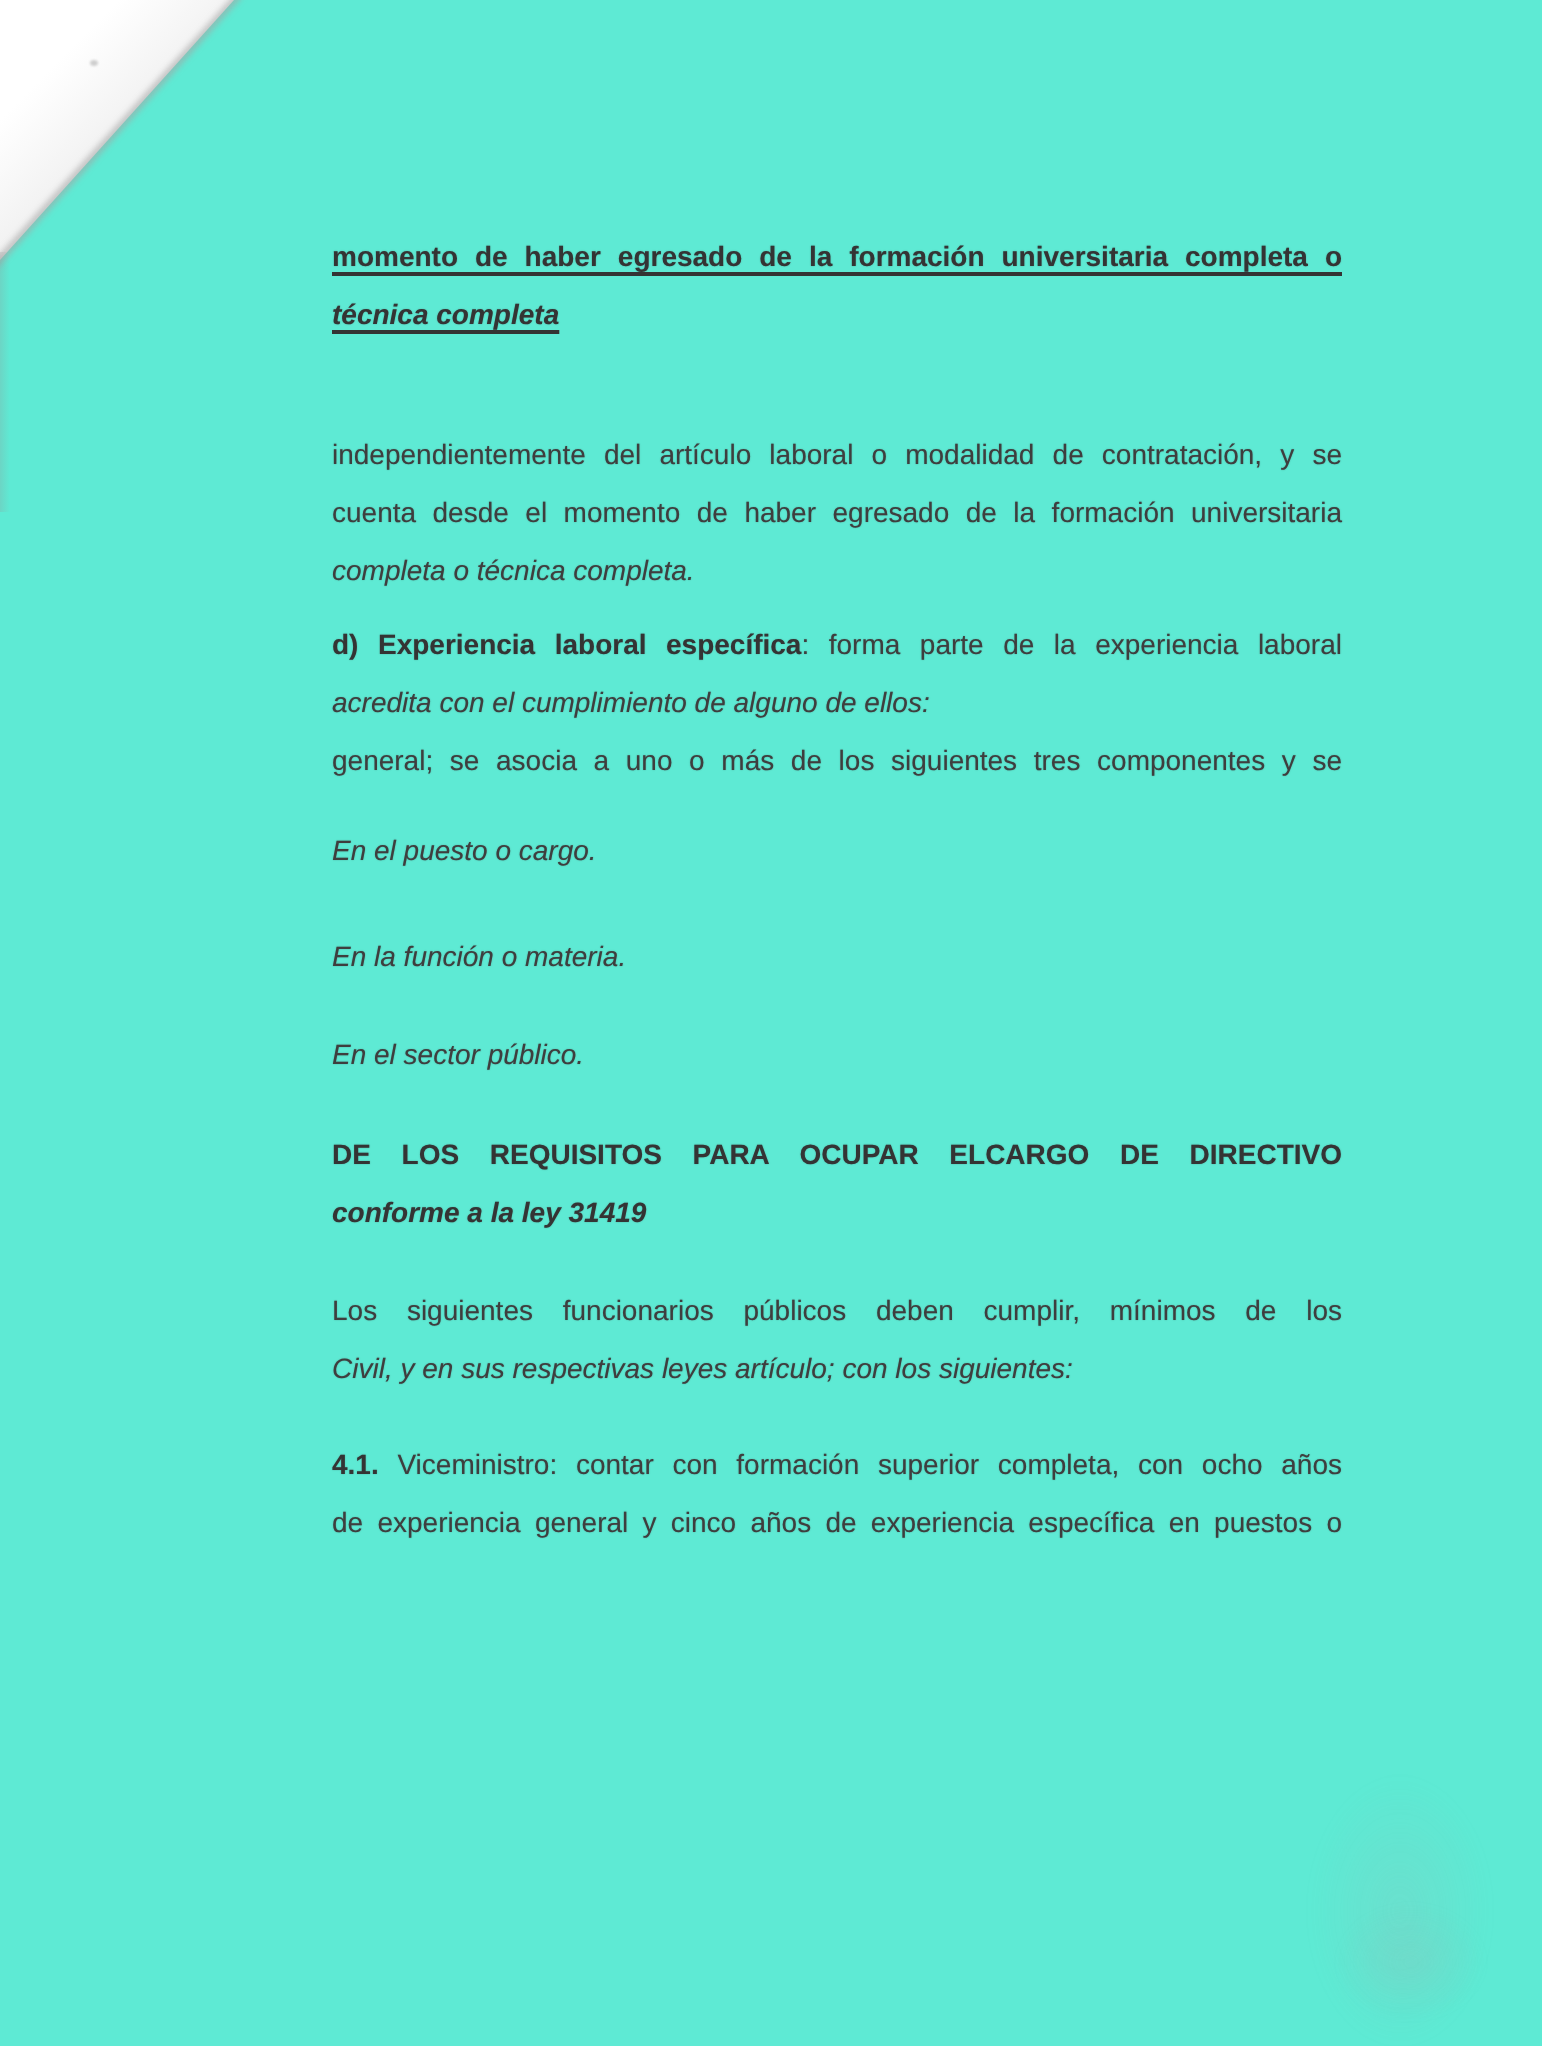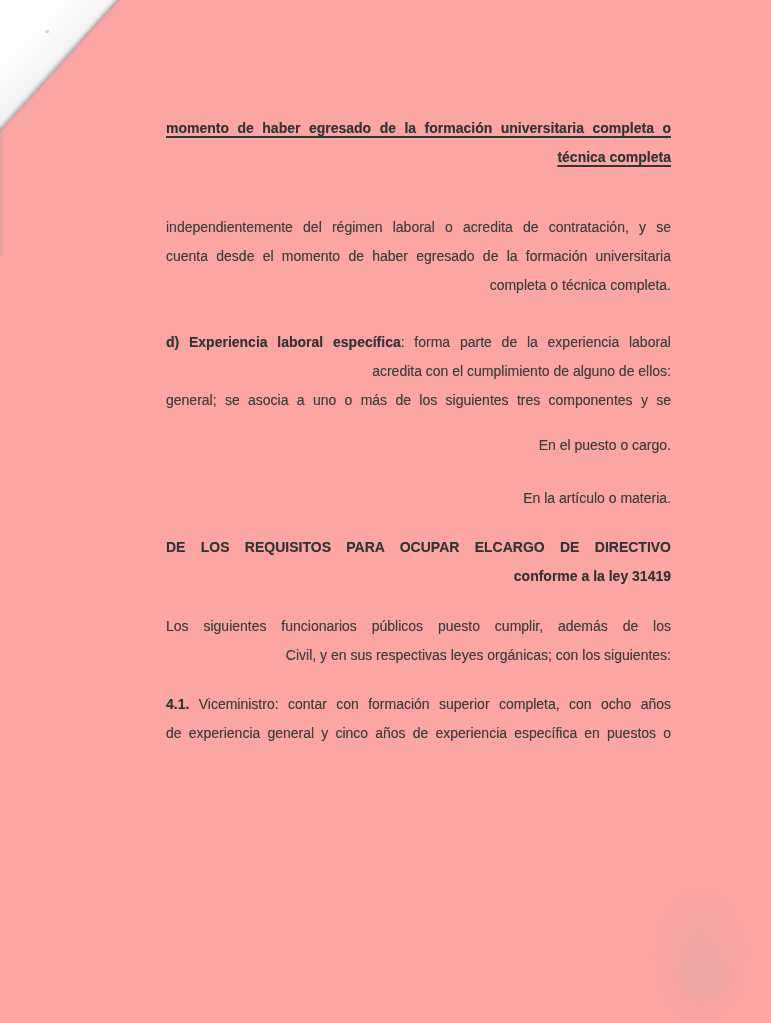--- a/index.html
+++ b/index.html
@@ -1,46 +1,46 @@
 <!DOCTYPE html>
 <html><head>
 <meta charset="utf-8">
 <style>
   html,body{margin:0;padding:0;background:#ffffff;}
   .page{
     position:relative;
     width:771px;height:1023px;
-    background:#fca5a5;
+    background:#5eead4;
     overflow:hidden;
     font-family:"Liberation Sans","DejaVu Sans",sans-serif;
   }
   .content{
     position:absolute;left:166px;top:0;width:505px;padding-top:114px;
   }
   .para{margin:0;}
   .para:nth-child(1){margin-top:0;}
   .para:nth-child(2){margin-top:41px;}
-  .para:nth-child(3){margin-top:28px;}
+  .para:nth-child(3){margin-top:8px;}
   .para:nth-child(4){margin-top:16px;}
   .para:nth-child(5){margin-top:24px;}
   .para:nth-child(6){margin-top:20px;}
   .para:nth-child(7){margin-top:21px;}
   .para:nth-child(8){margin-top:20px;}
   .para:nth-child(9){margin-top:19px;}
   .para:nth-child(10){margin-top:18px;}
   .line{
     width:505px;
     line-height:29px;
     font-size:14px;
     color:#3e3e3e;
     text-shadow:0 0 0.7px rgba(62,62,62,0.45);
     white-space:normal;
   }
   .just{text-align:justify;text-align-last:justify;}
-  .left{text-align:right;}
+  .left{text-align:left;font-style:italic;}
   .b{font-weight:bold;color:#343434;}
   .u{text-decoration:underline;text-underline-offset:3px;text-decoration-thickness:1.8px;}
 
   
   .fold{position:absolute;left:0;top:0;pointer-events:none;}
   .edge-shade{
     position:absolute;left:0;top:126px;width:5px;height:130px;
     background:linear-gradient(to right,rgba(150,150,150,0.25),rgba(150,150,150,0));
   }
   .speck{
@@ -81,42 +81,45 @@
   <div class="speck"></div>
   <div class="smudge1"></div>
   <div class="smudge2"></div>
 
   <div class="content">
       <div class="para">
         <div class="line just"><span class="b u">momento de haber egresado de la formación universitaria completa o</span></div>
         <div class="line left"><span class="b u">técnica completa</span></div>
       </div>
       <div class="para">
-        <div class="line just"><span>independientemente del régimen laboral o acredita de contratación, y se</span></div>
+        <div class="line just"><span>independientemente del artículo laboral o modalidad de contratación, y se</span></div>
         <div class="line just"><span>cuenta desde el momento de haber egresado de la formación universitaria</span></div>
         <div class="line left"><span>completa o técnica completa.</span></div>
       </div>
       <div class="para">
         <div class="line just"><span class="b">d) Experiencia laboral específica</span><span>: forma parte de la experiencia laboral</span></div>
         <div class="line left"><span>acredita con el cumplimiento de alguno de ellos:</span></div>
         <div class="line just"><span>general; se asocia a uno o más de los siguientes tres componentes y se</span></div>
       </div>
       <div class="para">
         <div class="line left"><span>En el puesto o cargo.</span></div>
       </div>
       <div class="para">
-        <div class="line left"><span>En la artículo o materia.</span></div>
+        <div class="line left"><span>En la función o materia.</span></div>
+      </div>
+      <div class="para">
+        <div class="line left"><span>En el sector público.</span></div>
       </div>
       <div class="para">
         <div class="line just"><span class="b">DE LOS REQUISITOS PARA OCUPAR ELCARGO DE DIRECTIVO</span></div>
         <div class="line left"><span class="b">conforme a la ley 31419</span></div>
       </div>
       <div class="para">
-        <div class="line just"><span>Los siguientes funcionarios públicos puesto cumplir, además de los</span></div>
-        <div class="line left"><span>Civil, y en sus respectivas leyes orgánicas; con los siguientes:</span></div>
+        <div class="line just"><span>Los siguientes funcionarios públicos deben cumplir, mínimos de los</span></div>
+        <div class="line left"><span>Civil, y en sus respectivas leyes artículo; con los siguientes:</span></div>
       </div>
       <div class="para">
         <div class="line just"><span class="b">4.1.</span><span> Viceministro: contar con formación superior completa, con ocho años</span></div>
         <div class="line just"><span>de experiencia general y cinco años de experiencia específica en puestos o</span></div>
       </div>
     </div>
 
 </div>
 
 </body></html>

